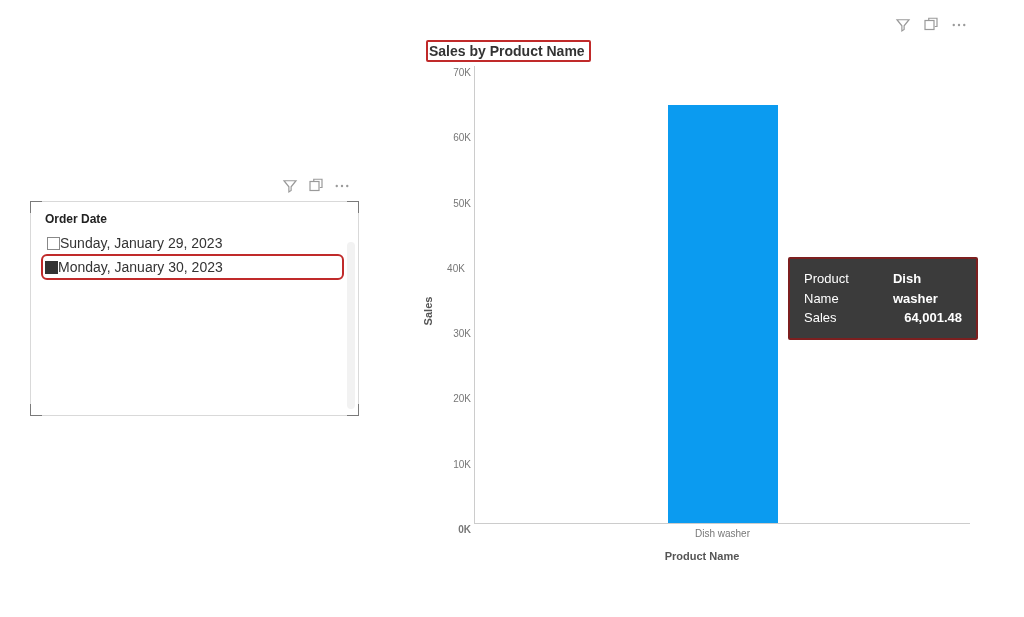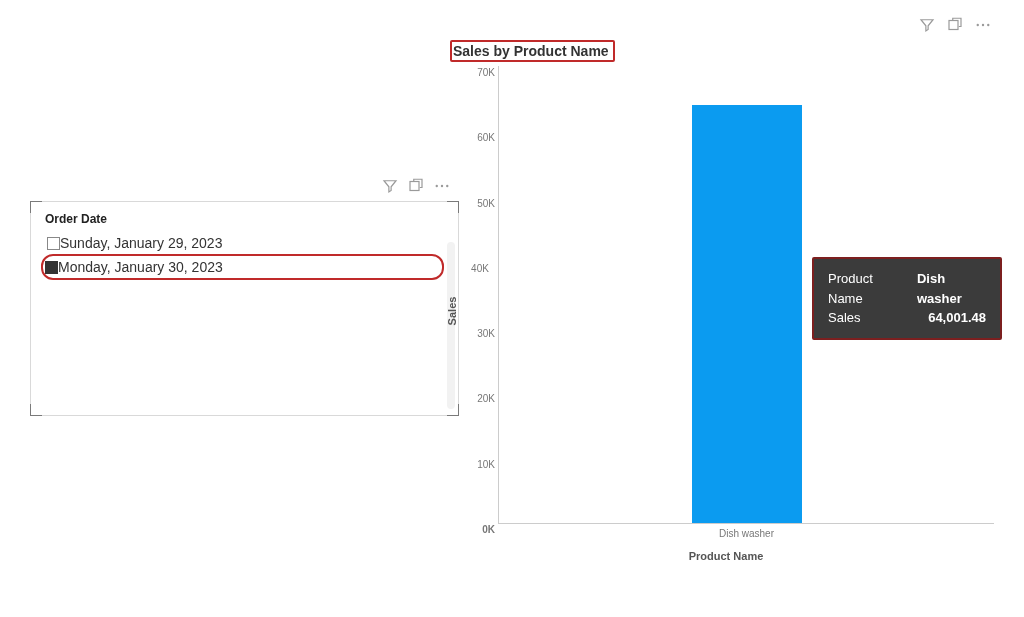--- a/index.html
+++ b/index.html
@@ -11,21 +11,21 @@
     width: 1024px;
     height: 617px;
     position: relative;
     color: #333;
   }
   
   .slicer-wrap {
     position: absolute;
     left: 30px;
     top: 201px;
-    width: 429px;
+    width: 329px;
     height: 215px;
   }
   .slicer-toolbar {
     position: absolute;
     right: 8px;
     top: -24px;
     display: flex;
     gap: 8px;
     align-items: center;
     color: #9a9a9a;
@@ -65,37 +65,37 @@
   .checkbox {
     width: 13px; height: 13px;
     border: 1px solid #888;
     display: inline-block;
     background: #fff;
     flex: none;
   }
   .checkbox.checked { background: #333; border-color: #333; }
   .sel-highlight {
     border: 2px solid #c02a2a;
-    border-radius: 12px;
+    border-radius: 6px;
     padding-left: 2px; padding-right: 2px;
     margin-left: -4px;
   }
   .slicer-scroll {
     position: absolute;
     right: 3px;
     top: 40px;
     bottom: 6px;
     width: 8px;
     background: #f2f2f2;
     border-radius: 4px;
   }
   
   .chart-wrap {
     position: absolute;
-    left: 444px;
+    left: 420px;
     top: 20px;
     width: 568px;
     height: 550px;
   }
   .chart-toolbar {
     position: absolute;
     right: 20px;
     top: -4px;
     display: flex;
     gap: 10px;

